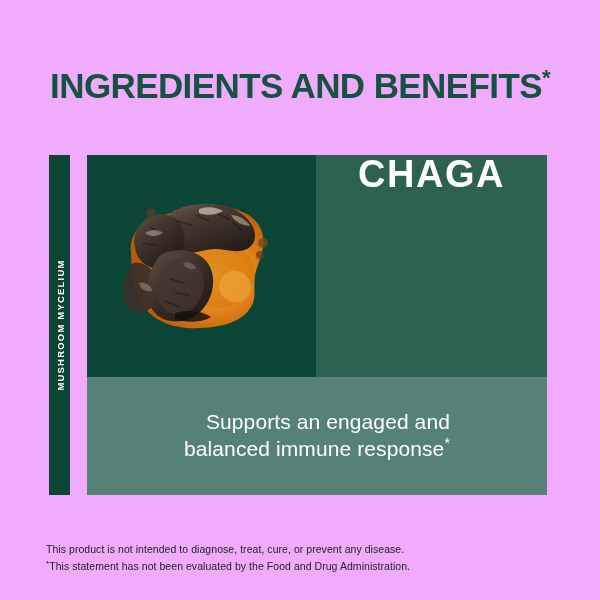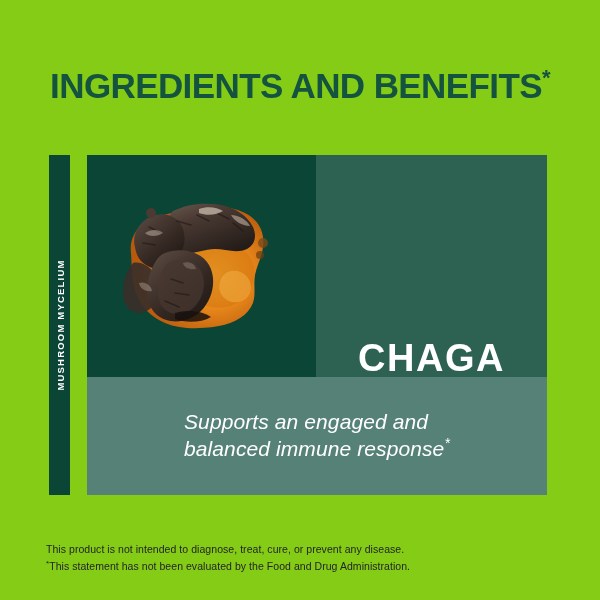--- a/index.html
+++ b/index.html
@@ -14,21 +14,21 @@
     overflow: hidden;
     position: relative;
   }
 
   #page {
     position: absolute;
     left: 0;
     top: 0;
     width: 600px;
     height: 600px;
-    background: #84cc16;
+    background: #f0abfc;
   }
 
   
   #page-title {
     position: absolute;
     left: 0;
     top: 68px;
     width: 600px;
     text-align: center;
     color: #14533F;
@@ -94,21 +94,21 @@
     overflow: hidden;
   }
 
   
   #ingredient-name-panel {
     position: relative;
     width: 231px;
     height: 222px;
     background: #2D6152;
     display: flex;
-    align-items: flex-end;
+    align-items: flex-start;
     justify-content: center;
   }
   #ingredient-name {
     color: #ffffff;
     font-size: 38px;
     font-weight: 700;
     letter-spacing: 1.5px;
     line-height: 1;
     white-space: nowrap;
   }
@@ -123,24 +123,23 @@
     background: #558177;
     display: flex;
     align-items: center;
     justify-content: center;
   }
   #benefit-text {
     color: #ffffff;
     font-size: 21px;
     font-weight: 400;
     line-height: 1.28;
-    text-align: left;
+    text-align: right;
     letter-spacing: 0.1px;
     padding: 0 14px;
-    font-style: italic;
   }
   #benefit-text .asterisk {
     font-size: 14px;
     vertical-align: super;
     line-height: 0;
   }
 
   
   #chaga-photo {
     position: absolute;

